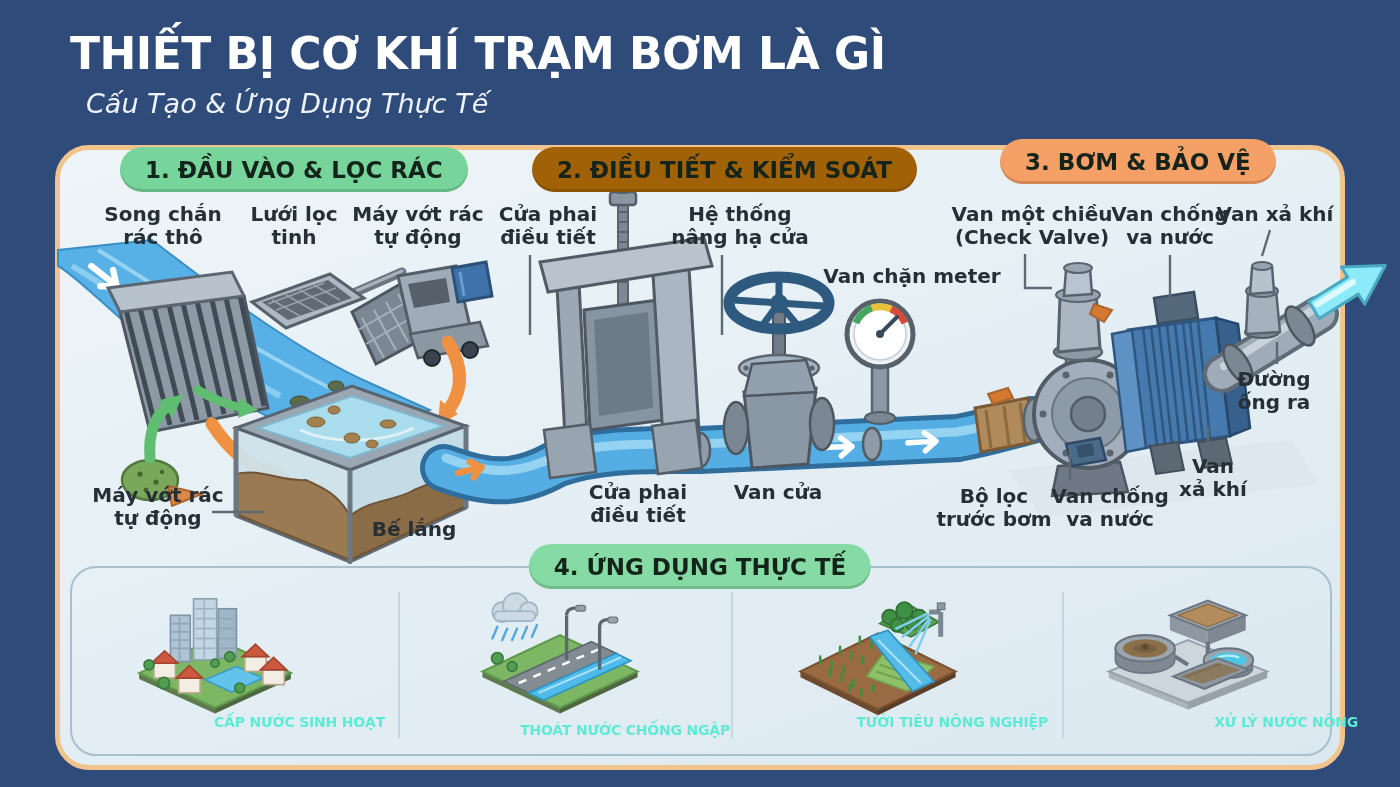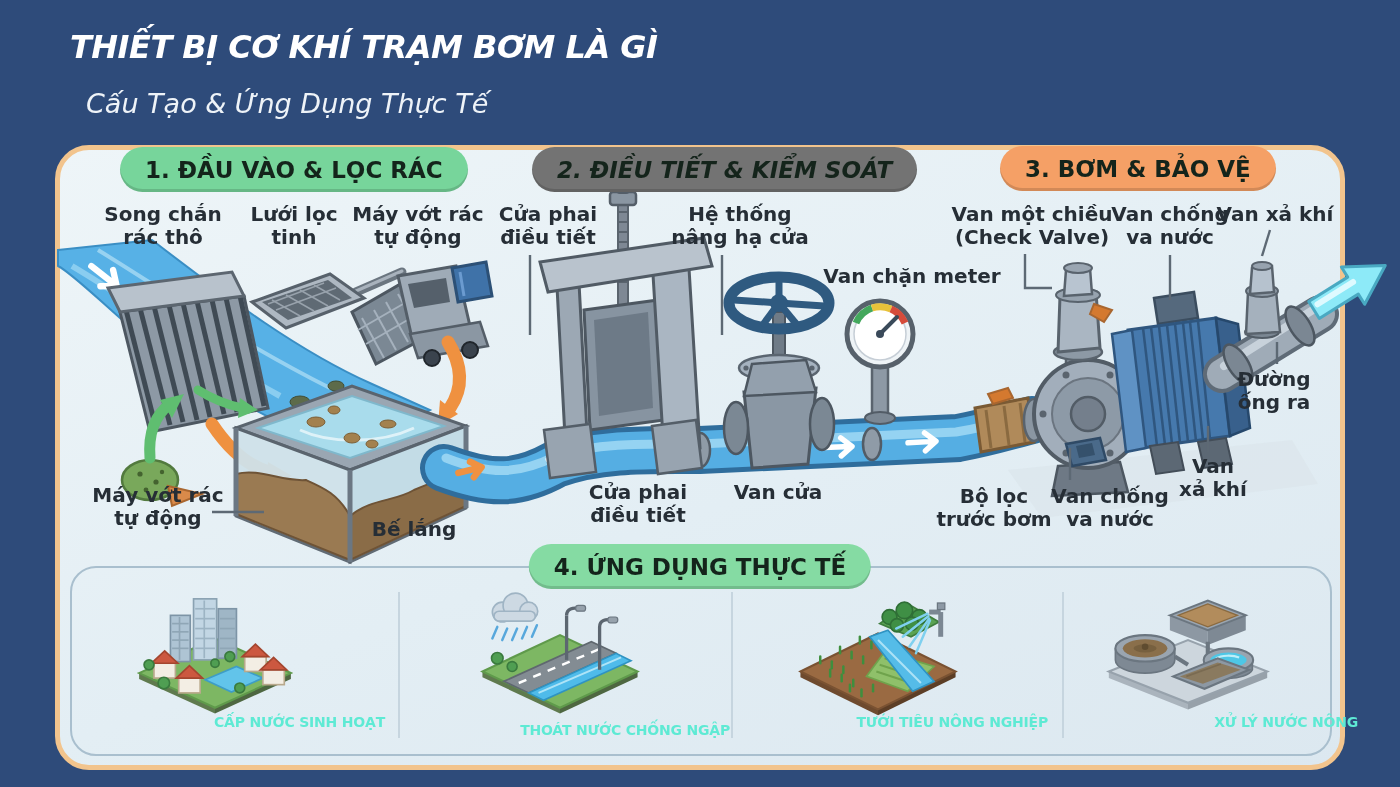--- a/index.html
+++ b/index.html
@@ -1,19 +1,19 @@
 <!DOCTYPE html>
 <html><head>
 <meta charset="utf-8">
 <style>
   html,body{margin:0;padding:0;background:#2e4b7a;}
   .page{position:relative;width:1400px;height:787px;background:#2e4b7a;overflow:hidden;
         font-family:"DejaVu Sans","Liberation Sans",sans-serif;}
-  .title{position:absolute;left:70px;top:28px;font-size:32px;font-weight:bold;color:#ffffff;
-         letter-spacing:-0.5px;z-index:3;font-style:italic;}
+  .title{position:absolute;left:70px;top:28px;font-size:44px;font-weight:bold;color:#ffffff;
+         letter-spacing:-0.5px;z-index:3;}
   .subtitle{position:absolute;left:86px;top:88px;font-size:27px;font-style:italic;color:#eef3f8;z-index:3;}
   .card{position:absolute;left:55px;top:145px;width:1290px;height:625px;box-sizing:border-box;
         background:linear-gradient(160deg,#eef5f8 0%,#e3eef4 55%,#dce8f0 100%);
         border:5px solid #f2c48d;border-radius:34px;z-index:0;}
   .diagram{position:absolute;left:0;top:0;z-index:2;pointer-events:none;}
   .pill{position:absolute;height:45px;border-radius:23px;display:flex;align-items:center;justify-content:center;
         padding:0 25px;font-weight:bold;font-size:23px;color:#14241b;white-space:nowrap;z-index:3;
         box-shadow:inset 0 -3px 0 rgba(0,0,0,.14);}
   .pill4{left:50%;transform:translateX(-50%);top:544px;}
   .lbl{position:absolute;font-size:20px;font-weight:bold;color:#262e36;text-align:center;
@@ -29,22 +29,22 @@
 <body>
 
 <div class="page">
 
   <div class="title">THIẾT BỊ CƠ KHÍ TRẠM BƠM LÀ GÌ</div>
   <div class="subtitle">Cấu Tạo &amp; Ứng Dụng Thực Tế</div>
 
   <div class="card"></div>
 
   <div class="pill" style="left: 120px; top: 147px; background: rgb(119, 213, 155); text-align: right;">1. ĐẦU VÀO &amp; LỌC RÁC</div>
-  <div class="pill" style="left: 532px; top: 147px; background: #737373; font-style: italic;">2. ĐIỀU TIẾT &amp; KIỂM SOÁT</div>
-  <div class="pill" style="left: 1000px; top: 146px; background: rgb(245, 160, 102);">3. BƠM &amp; BẢO VỆ</div>
+  <div class="pill" style="left: 532px; top: 147px; background: #a16207;">2. ĐIỀU TIẾT &amp; KIỂM SOÁT</div>
+  <div class="pill" style="left: 1000px; top: 139px; background: rgb(245, 160, 102);">3. BƠM &amp; BẢO VỆ</div>
   <div class="pill pill4" style="background: rgb(133, 219, 163);">4. ỨNG DỤNG THỰC TẾ</div>
 
   <div class="lbl" style="left:93px;top:203px;width:140px;">Song chắn
 rác thô</div>
   <div class="lbl" style="left:234px;top:203px;width:120px;">Lưới lọc
 tinh</div>
   <div class="lbl" style="left:348px;top:203px;width:140px;">Máy vớt rác
 tự động</div>
   <div class="lbl" style="left:488px;top:203px;width:120px;">Cửa phai
 điều tiết</div>

